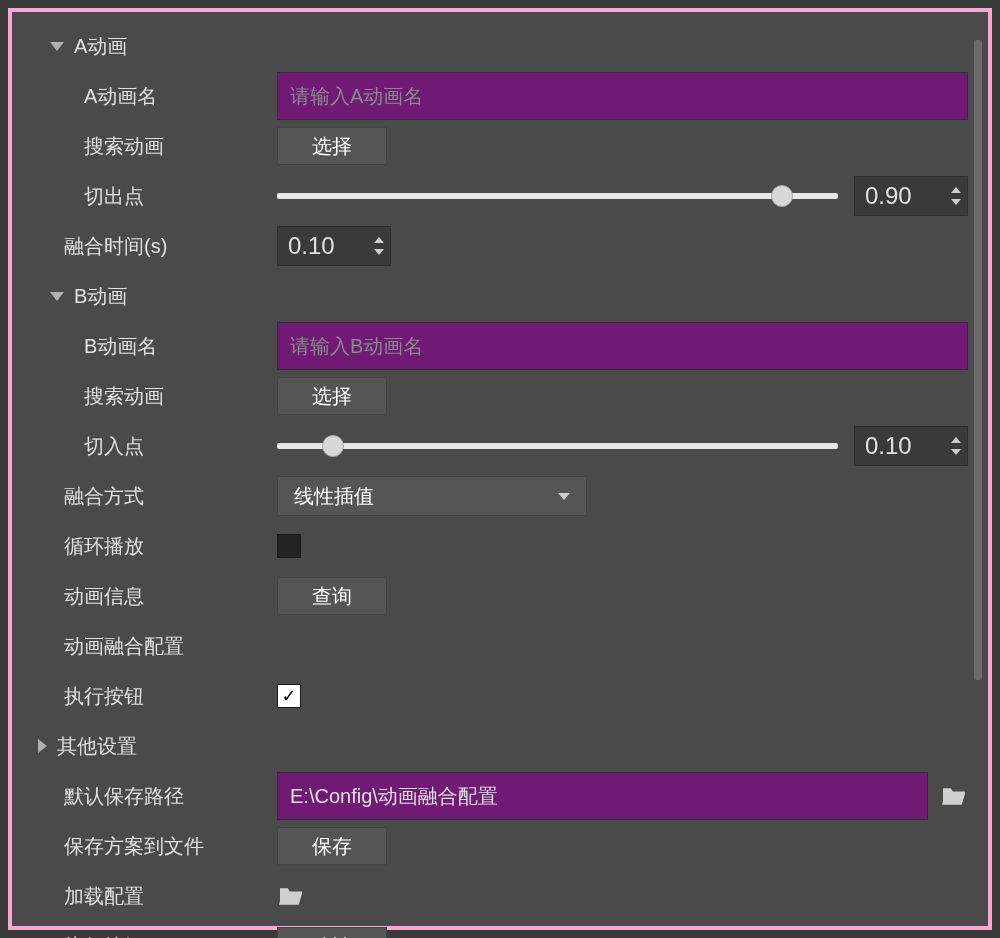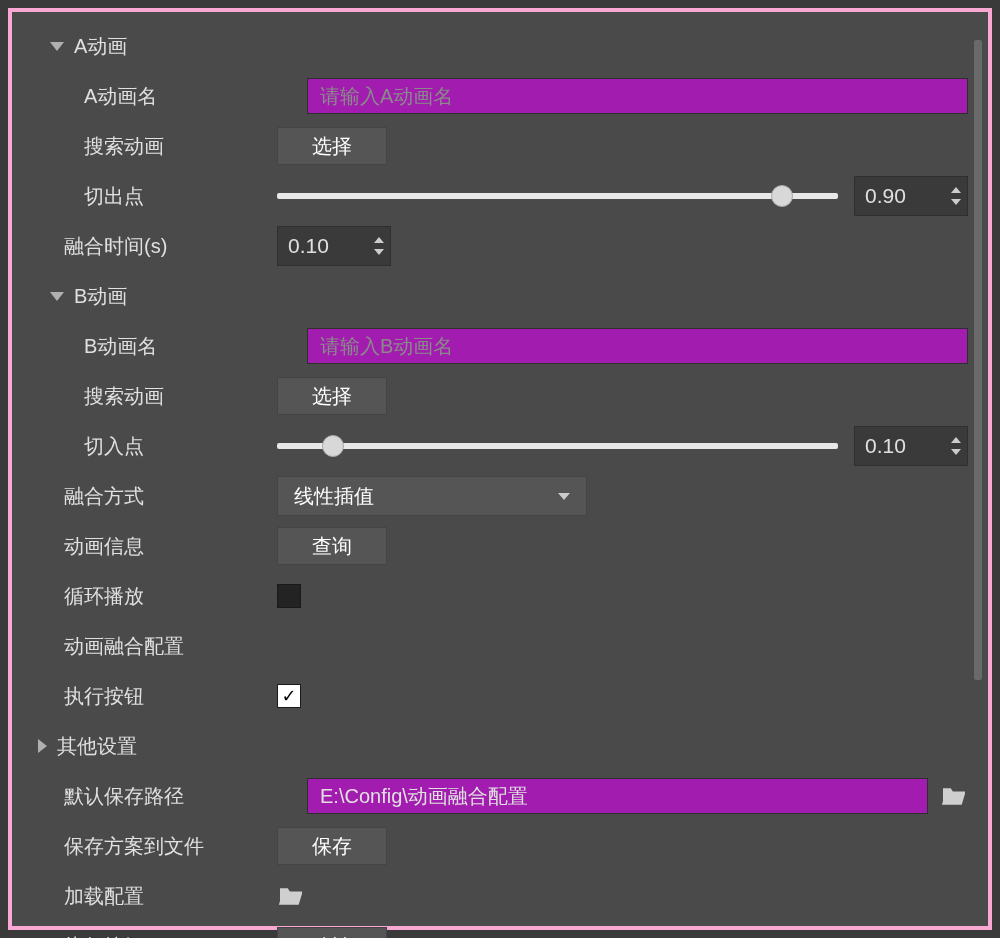--- a/index.html
+++ b/index.html
@@ -57,29 +57,28 @@
     border-left: 7px solid transparent;
     border-right: 7px solid transparent;
     border-top: 9px solid #b0b0b0;
   }
   .tree-arrow.right {
     border-top: 7px solid transparent;
     border-bottom: 7px solid transparent;
     border-left: 9px solid #b0b0b0;
   }
   .text-input {
-    background: #a21caf;
+    background: #701a75;
     border: 1px solid #2f2f2f;
     color: #e0e0e0;
-    height: 36px;
+    height: 48px;
     padding: 4px 12px;
     flex: 1;
     font-size: 20px;
     font-family: inherit;
-    margin-left: 30px;
   }
   .text-input::placeholder { color: #8a8a8a; }
   .btn {
     background: #555;
     border: 1px solid #444;
     color: #fff;
     height: 38px;
     min-width: 110px;
     padding: 0 18px;
     font-size: 20px;
@@ -116,21 +115,21 @@
     height: 40px;
     border: 1px solid #2f2f2f;
     background: #3a3a3a;
   }
   .spin input {
     background: transparent;
     border: none;
     color: #e0e0e0;
     width: 90px;
     padding: 0 10px;
-    font-size: 21px;
+    font-size: 24px;
     font-family: inherit;
   }
   .spin .spinbtns {
     width: 22px;
     display: flex;
     flex-direction: column;
     justify-content: center;
     align-items: center;
     gap: 6px;
     padding: 4px 2px;
@@ -299,33 +298,33 @@
     <div class="ctl-col">
       <div class="dropdown">
         <span>线性插值</span>
         <span class="dd-arrow"></span>
       </div>
     </div>
   </div>
 
   <div class="row">
     <div class="lbl-col indent1" style="padding-left:42px;">
+        <span>循环播放</span>
+      </div>
+    <div class="ctl-col">
+      <div class="check"></div>
+    </div>
+  </div>
+
+  <div class="row">
+    <div class="lbl-col indent1" style="padding-left:42px;">
         <span>动画信息</span>
       </div>
     <div class="ctl-col">
       <button class="btn">查询</button>
-    </div>
-  </div>
-
-  <div class="row">
-    <div class="lbl-col indent1" style="padding-left:42px;">
-        <span>循环播放</span>
-      </div>
-    <div class="ctl-col">
-      <div class="check"></div>
     </div>
   </div>
 
   <div class="row">
     <div class="lbl-col indent1" style="padding-left:42px;">
         <span>动画融合配置</span>
       </div>
   </div>
 
   <div class="row">

